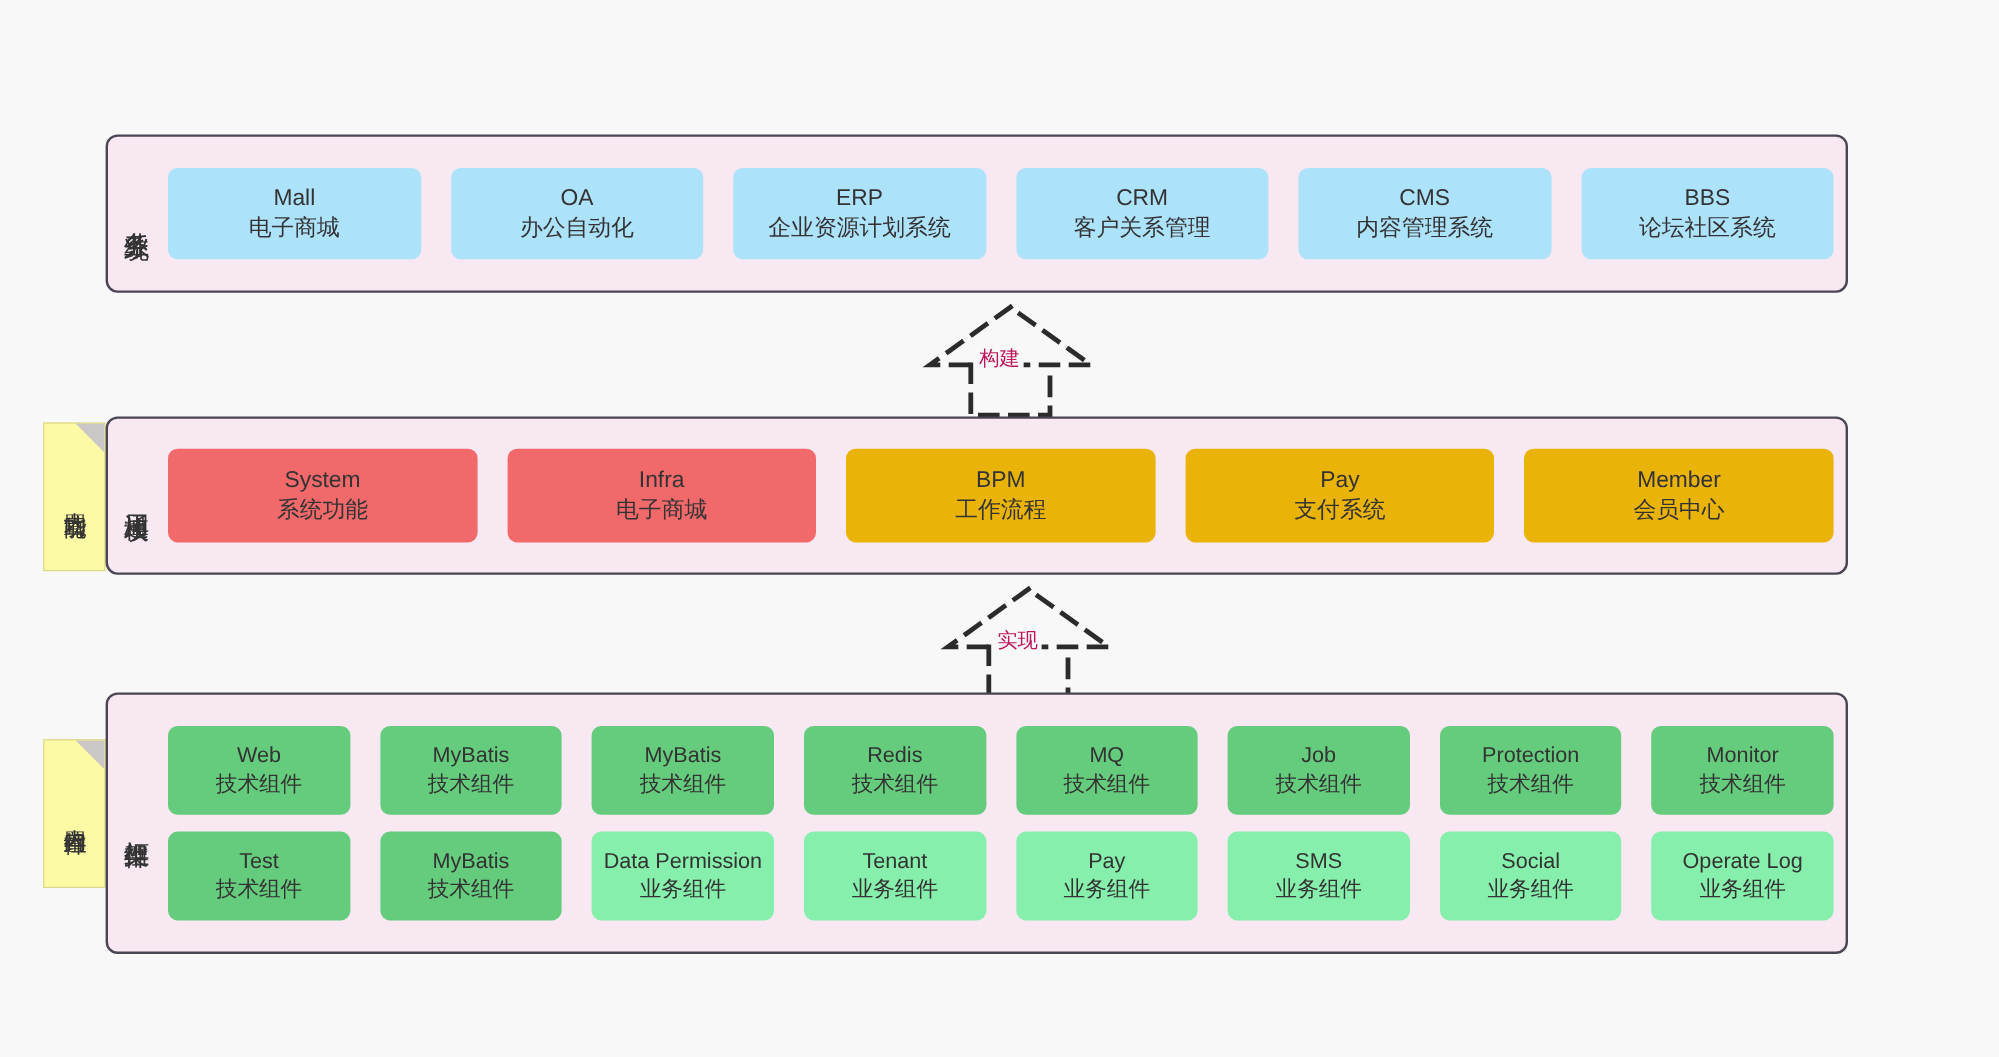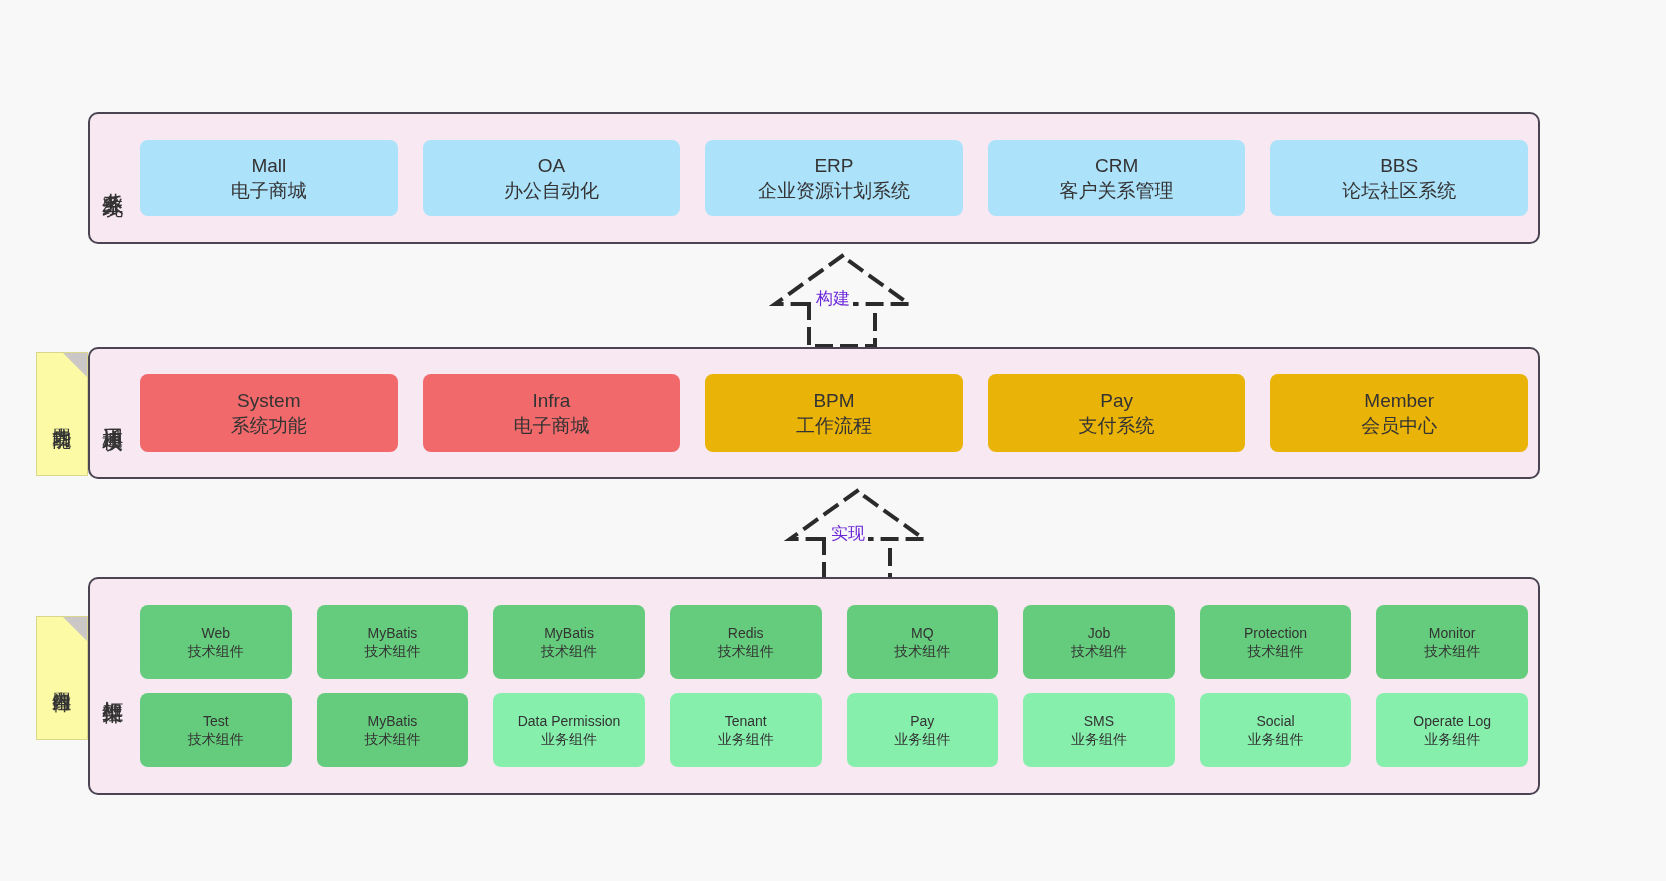--- a/index.html
+++ b/index.html
@@ -97,21 +97,21 @@
     width: 1452px; height: 132px;
   }
   #layer-common .card { height: 78px; }
 
   
   #layer-framework {
     left: 88px;  top: 577px;
     width: 1452px; height: 218px;
   }
   #layer-framework .layer-body { gap: 14px; padding-top: 8px; padding-bottom: 8px; }
-  #layer-framework .card { height: 74px; font-size: 14px; }
+  #layer-framework .card { height: 74px; font-size: 18px; }
 
   
   .note {
     position: absolute;
     width: 52px;
     background: #fcfaa4;
     border: 1px solid #d9d78d;
     box-sizing: border-box;
     display: flex;
     align-items: center;
@@ -143,21 +143,21 @@
   }
   .connector svg { display: block; overflow: visible; }
   .connector .conn-label {
     position: absolute;
     left: 56px;
     top: 37px;
     background: #f8f8f8;
     padding: 0 3px;
     font-size: 17px;
     line-height: 1.2;
-    color: #6d28d9;
+    color: #be185d;
     white-space: nowrap;
   }
   #connector-build     { left: 757px; top: 252px; }
   #connector-implement { left: 772px; top: 487px; }
 </style>
 </head>
 <body>
 
 <div class="layer" id="layer-business">
   <div class="layer-title">业务系统</div>
@@ -171,20 +171,24 @@
         <span class="en">OA</span>
         <span class="cn">办公自动化</span>
       </div>
       <div class="card card-blue">
         <span class="en">ERP</span>
         <span class="cn">企业资源计划系统</span>
       </div>
       <div class="card card-blue">
         <span class="en">CRM</span>
         <span class="cn">客户关系管理</span>
+      </div>
+      <div class="card card-blue">
+        <span class="en">CMS</span>
+        <span class="cn">内容管理系统</span>
       </div>
       <div class="card card-blue">
         <span class="en">BBS</span>
         <span class="cn">论坛社区系统</span>
       </div>
     </div>
   </div>
 </div>
 
 <div class="connector" id="connector-build">

